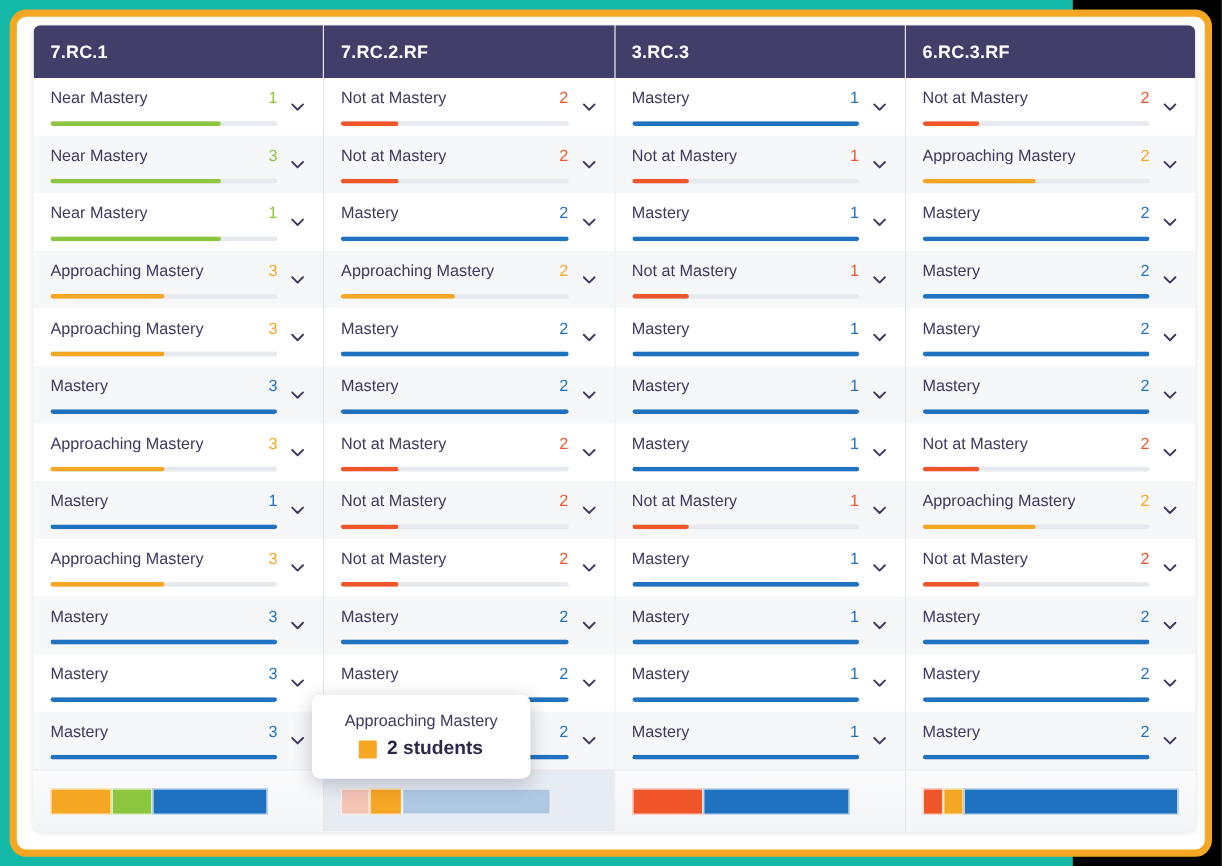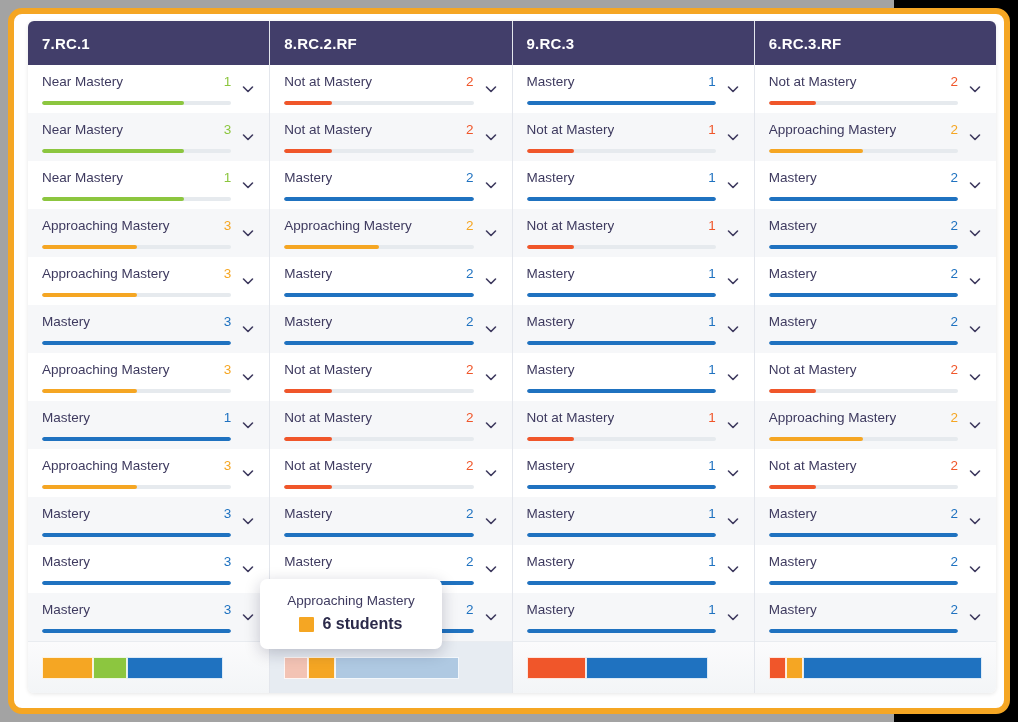--- a/index.html
+++ b/index.html
@@ -10,21 +10,21 @@
     height: 722px;
     background: #000000;
     font-family: "Liberation Sans", sans-serif;
     overflow: hidden;
   }
 
   #root {
     position: relative;
     width: 894px;
     height: 722px;
-    background: #a3a3a3;
+    background: #14b8a6;
   }
 
   
   .frame {
     position: absolute;
     left: 8px;
     top: 8px;
     width: 1002px;
     height: 706px;
     background: #ffffff;
@@ -414,21 +414,21 @@
             <div class="col-footer">
               <div class="stack">
                 <div class="seg" style="width: 24%; background: rgb(245, 166, 35);"></div>
                 <div class="seg" style="width: 16%; background: rgb(140, 198, 63);"></div>
                 <div class="seg" style="width: 45%; background: rgb(31, 114, 192);"></div>
                 <div class="seg" style="width: 15%; background: transparent; border: none;"></div>
               </div>
             </div>
           </div>
           <div class="column">
-            <div class="col-header">8.RC.2.RF</div>
+            <div class="col-header">7.RC.2.RF</div>
             <div class="rows">
               <div class="row">
                 <div class="row-main">
                   <div class="row-top">
                     <span class="row-label">Not at Mastery</span>
                     <span class="row-count" style="color: rgb(240, 86, 42);">2</span>
                   </div>
                   <div class="track">
                     <div class="fill" style="width: 25%; background: rgb(240, 86, 42);"></div>
                   </div>
@@ -619,21 +619,21 @@
             <div class="col-footer hovered">
               <div class="stack">
                 <div class="seg" style="width: 11%; background: rgb(243, 195, 180);"></div>
                 <div class="seg" style="width: 13%; background: rgb(245, 166, 35);"></div>
                 <div class="seg" style="width: 58%; background: rgb(175, 201, 226);"></div>
                 <div class="seg" style="width: 18%; background: transparent; border: none;"></div>
               </div>
             </div>
           </div>
           <div class="column">
-            <div class="col-header">9.RC.3</div>
+            <div class="col-header">3.RC.3</div>
             <div class="rows">
               <div class="row">
                 <div class="row-main">
                   <div class="row-top">
                     <span class="row-label">Mastery</span>
                     <span class="row-count" style="color: rgb(31, 114, 192);">1</span>
                   </div>
                   <div class="track">
                     <div class="fill" style="width: 100%; background: rgb(31, 114, 192);"></div>
                   </div>
@@ -1032,19 +1032,19 @@
                 <div class="seg" style="width: 84%; background: rgb(31, 114, 192);"></div>
               </div>
             </div>
           </div>
         </div>
 
       <div class="tooltip" id="tooltip">
         <div class="tt-title">Approaching Mastery</div>
         <div class="tt-row">
           <span class="tt-swatch" id="tt-swatch" style="background: rgb(245, 166, 35);"></span>
-          <span class="tt-value">6 students</span>
+          <span class="tt-value">2 students</span>
         </div>
       </div>
 
     </div>
   </div>
 </div>
 
 </body></html>

